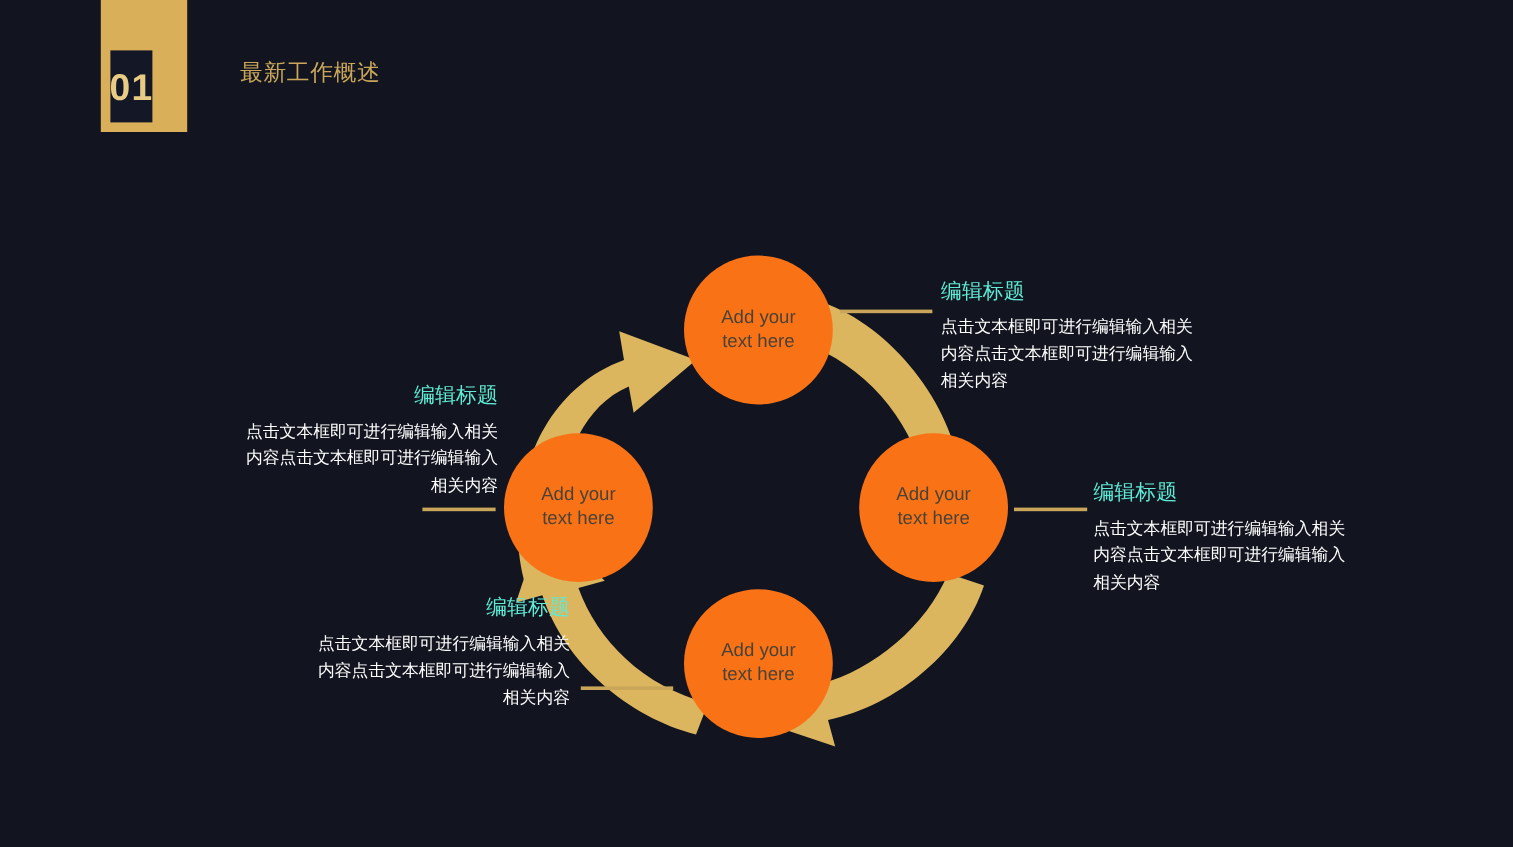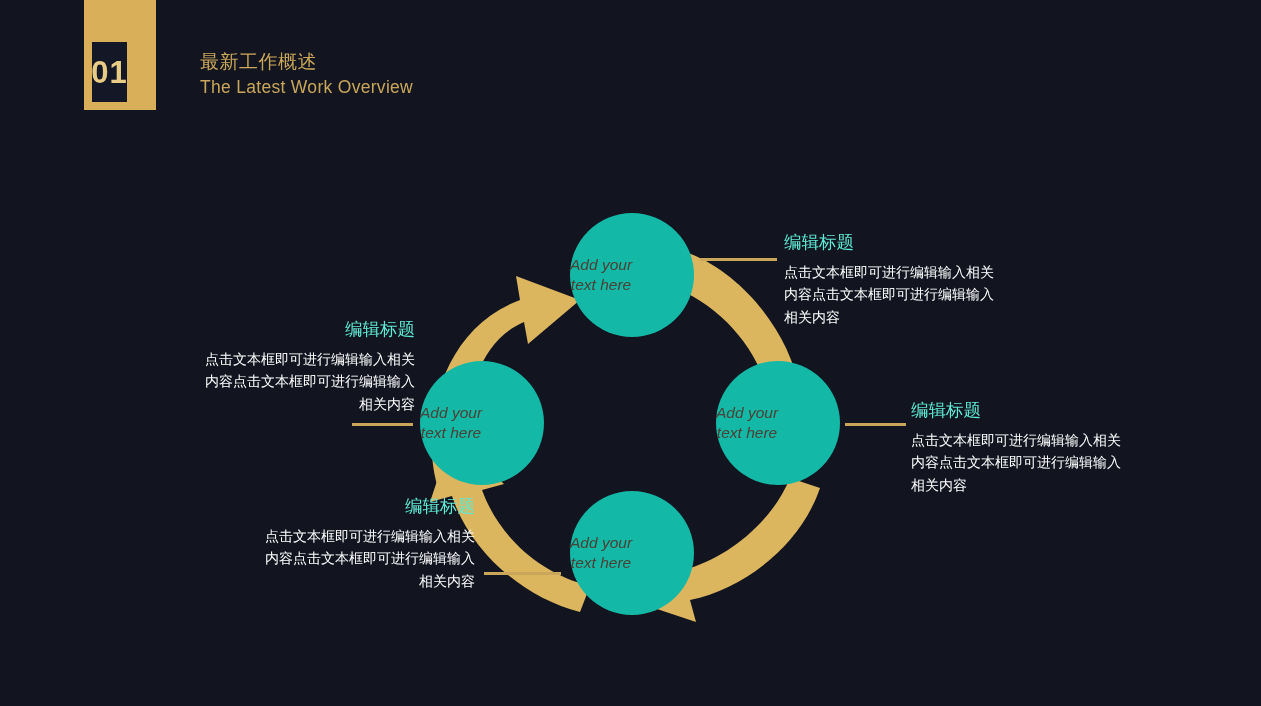--- a/index.html
+++ b/index.html
@@ -75,25 +75,25 @@
     top: 0;
     width: 1261px;
     height: 706px;
     pointer-events: none;
   }
   .circle {
     position: absolute;
     width: 124px;
     height: 124px;
     border-radius: 50%;
-    background: #14b8a6;
+    background: #f97316;
     display: flex;
     align-items: center;
+    justify-content: center;
     text-align: center;
-    font-style: italic;
   }
   .circle .ctext {
     font-size: 15.5px;
     line-height: 1.28;
     color: #4a4236;
     white-space: pre-line;
   }
   #circle-top    { left: 570px; top: 213px; }
   #circle-right  { left: 716px; top: 361px; }
   #circle-bottom { left: 570px; top: 491px; }
@@ -137,21 +137,20 @@
 <body>
 
 <div id="header-block"></div>
 
 <div id="header-number-box">
   <span class="num">01</span>
 </div>
 
 <div id="header-title-wrap">
   <div class="cn">最新工作概述</div>
-  <div class="en">The Latest Work Overview</div>
 </div>
 
 <svg id="diagram" viewBox="0 0 1261 706" xmlns="http://www.w3.org/2000/svg">
   <g fill="#dcb55f">
 
     <path d="
       M 438 488
       C 420 430, 438 330, 520 300
       L 516 276
       L 580 300

